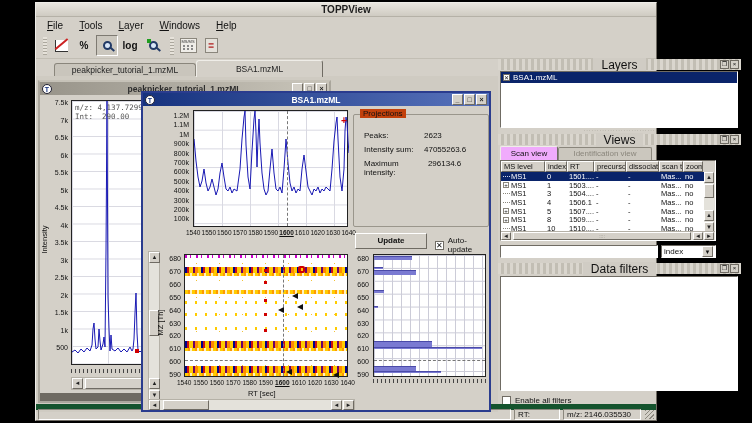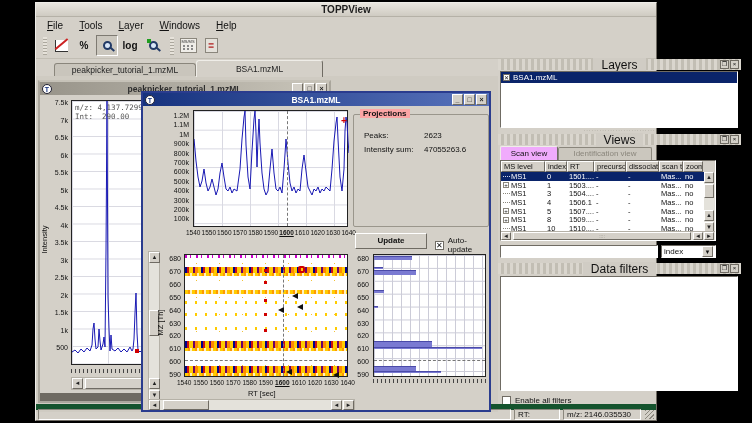--- a/index.html
+++ b/index.html
@@ -106,22 +106,22 @@
   
   .sb { position:absolute; background:#e4e2db; border:1px solid #b5b1a7; }
   .sbbtn { position:absolute; width:11px; height:11px; background:#d4d0c8; border:1px solid;
            border-color:#fff #6f6b63 #6f6b63 #fff; font-size:6px; line-height:9px;
            text-align:center; color:#222; }
   .sbthumb { position:absolute; background:#d4d0c8; border:1px solid;
              border-color:#fff #6f6b63 #6f6b63 #fff; }
 
   
   .groupbox { position:absolute; border:1px solid #9a968c; border-radius:2px; }
-  .gb-legend { position:absolute; top:-6px; left:6px; background:#fca5a5; padding:0 3px;
-               font-size:8px; font-weight:bold; color:#111; }
+  .gb-legend { position:absolute; top:-6px; left:6px; background:#c2410c; padding:0 3px;
+               font-size:8px; font-weight:normal; color:#111; }
   .gb-row { position:absolute; left:10px; right:6px; font-size:8px; color:#111; display:flex; }
   .gb-row b { font-weight:normal; margin-left:auto; width:58px; text-align:left; }
   .button { position:absolute; background:#d4d0c8; border:1px solid;
             border-color:#fff #6f6b63 #6f6b63 #fff; font-size:8px; font-weight:bold;
             text-align:center; color:#111; }
   .cb { display:inline-block; width:9px; height:9px; background:#fff; border:1px solid #6f6b63;
         font-size:8px; line-height:8px; text-align:center; color:#111; vertical-align:-1px; }
   .cbrow { position:absolute; font-size:8px; color:#111; display:flex; gap:4px; align-items:center; }
 
   
@@ -329,20 +329,24 @@
         <div class="groupbox" style="left:210px; top:8px; width:136px; height:113px;">
           <div class="gb-legend">Projections</div>
           <div class="gb-row" style="top:16px;">
             <span>Peaks:</span>
             <b>2623</b>
           </div>
           <div class="gb-row" style="top:30px;">
             <span>Intensity sum:</span>
             <b>47055263.6</b>
           </div>
+          <div class="gb-row" style="top:44px;">
+            <span>Maximum intensity:</span>
+            <b>296134.6</b>
+          </div>
         </div>
         <div class="button" style="left:212px; top:127px; width:72px; height:16px; line-height:14px;">Update</div>
         <div class="cbrow" style="left:292px; top:130px;">
           <span class="cb">✕</span>
           <span>Auto-update</span>
         </div>
 
         <div class="sb" style="left:5px; top:145px; width:12px; height:151px;">
           <div class="sbbtn" style="left:0; top:0;">▲</div>
           <div class="sbthumb" style="left:0; top:58px; width:10px; height:26px;"></div>

